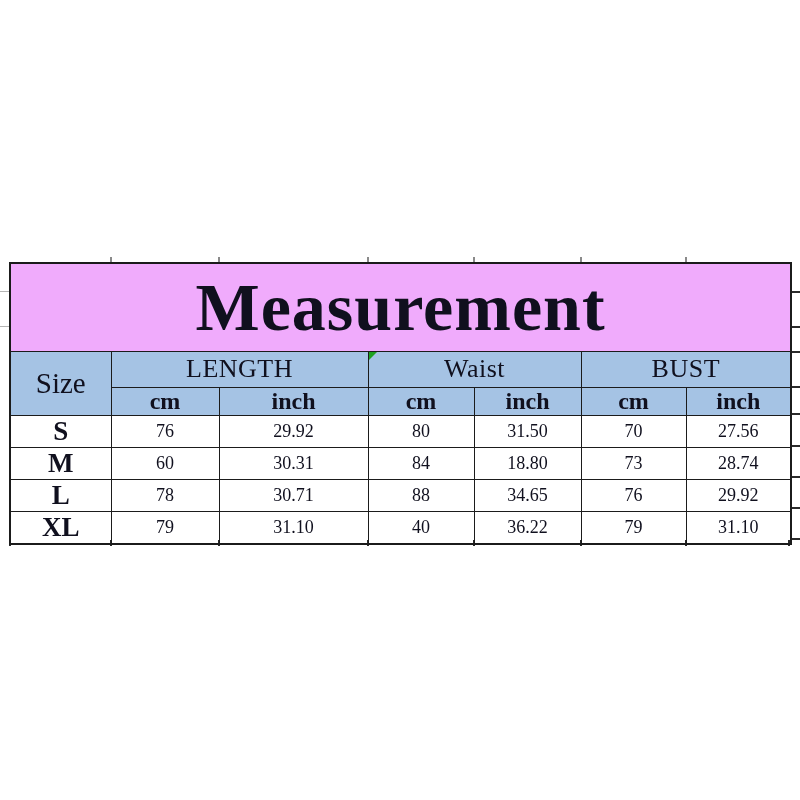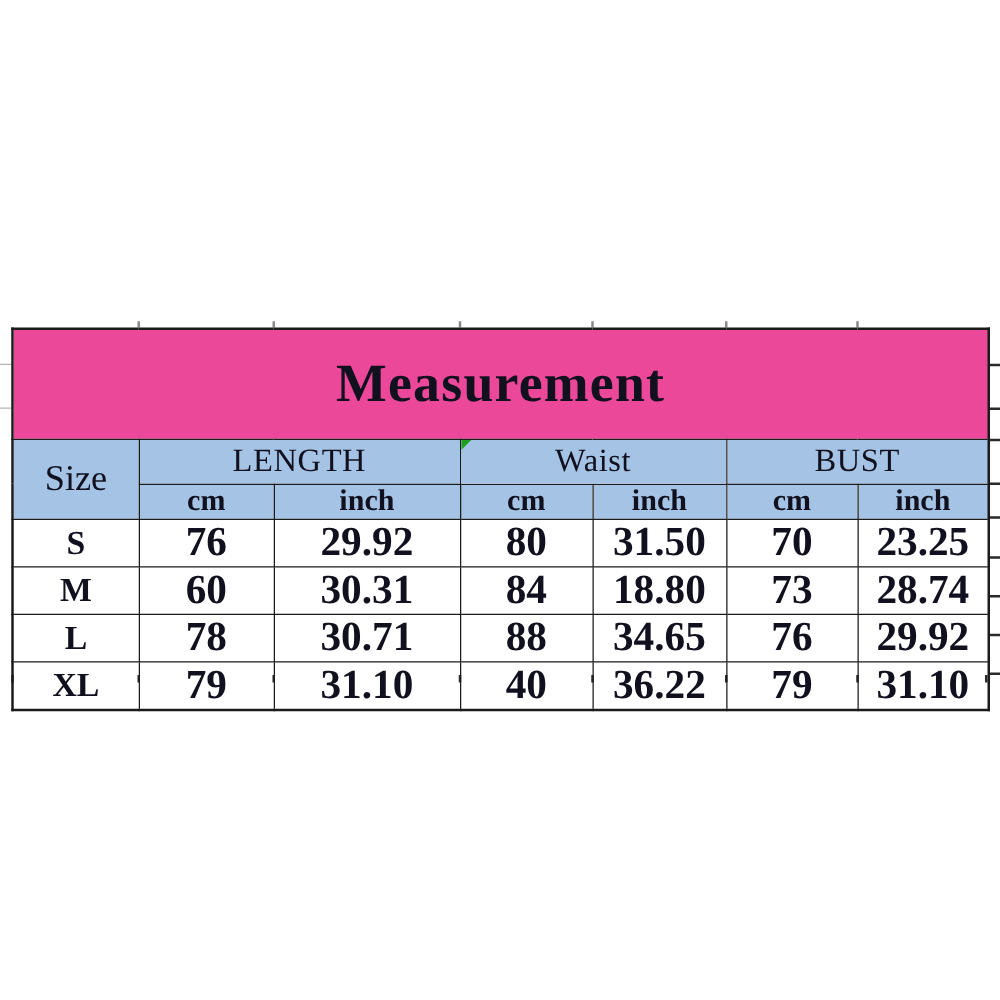--- a/index.html
+++ b/index.html
@@ -32,32 +32,32 @@
     padding:0;
     overflow:hidden;
     white-space:nowrap;
   }
   tr.title-row{height:88px;}
   tr.group-row{height:36px;}
   tr.unit-row{height:27px;}
   tr.data-row{height:31px;}
   tr.data-row.first{height:32px;}
   td.title-cell{
-    background:#ec4899;
-    font-size:43px;
+    background:#f0abfc;
+    font-size:68px;
     font-weight:700;
     letter-spacing:1px;
   }
   td.blue{background:var(--header-fill,#a5c3e4);}
   td.size-head{font-size:29px;font-weight:400;}
   td.group{font-size:26px;font-weight:400;letter-spacing:0.5px;}
   td.group.bold{font-weight:400;}
   td.unit{font-size:24px;font-weight:700;}
   td.size-label{font-size:27px;font-weight:700;}
-  td.val{font-size:33px;font-weight:700;}
+  td.val{font-size:18px;font-weight:400;}
   td.rel{position:relative;}
   .marker{
     position:absolute;
     left:0;top:0;
     width:0;height:0;
     border-top:8px solid var(--marker-green,#1fa11f);
     border-right:8px solid transparent;
   }
   .tick{position:absolute;background:#8a8a8a;}
   .tick.dark{background:#2a2a2a;}
@@ -130,21 +130,21 @@
       <td class="blue unit">cm</td>
       <td class="blue unit">inch</td>
     </tr>
     <tr class="data-row first">
       <td class="size-label">S</td>
       <td class="val">76</td>
       <td class="val">29.92</td>
       <td class="val">80</td>
       <td class="val">31.50</td>
       <td class="val">70</td>
-      <td class="val">23.25</td>
+      <td class="val">27.56</td>
     </tr>
     <tr class="data-row">
       <td class="size-label">M</td>
       <td class="val">60</td>
       <td class="val">30.31</td>
       <td class="val">84</td>
       <td class="val">18.80</td>
       <td class="val">73</td>
       <td class="val">28.74</td>
     </tr>

